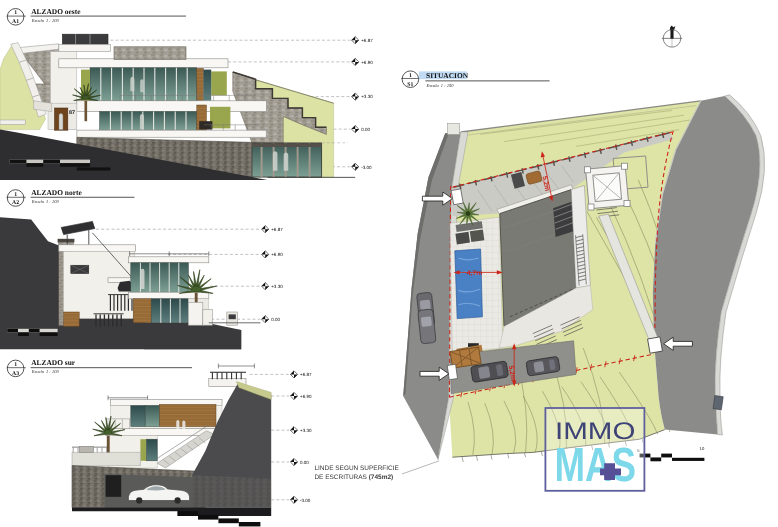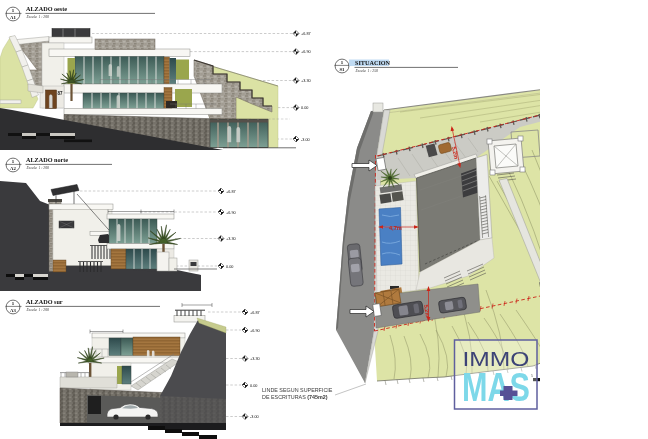--- a/index.html
+++ b/index.html
@@ -1,16 +1,16 @@
 <!DOCTYPE html>
 <html><head>
 <meta charset="utf-8">
 <style>
 html,body{margin:0;padding:0;background:#ffffff;}
-#sheet{width:540px;height:439px;position:relative;overflow:hidden;background:#fff;
+#sheet{width:648px;height:439px;position:relative;overflow:hidden;background:#fff;
 font-family:"Liberation Sans",sans-serif;}
 svg{display:block;}
 </style>
 </head>
 <body>
 <div id="sheet">
 <svg width="648" height="439" viewBox="0 0 648 439" xmlns="http://www.w3.org/2000/svg">
 <defs>
 <linearGradient id="glass" x1="0" y1="0" x2="0" y2="1">
  <stop offset="0" stop-color="#3c5a55"></stop>

